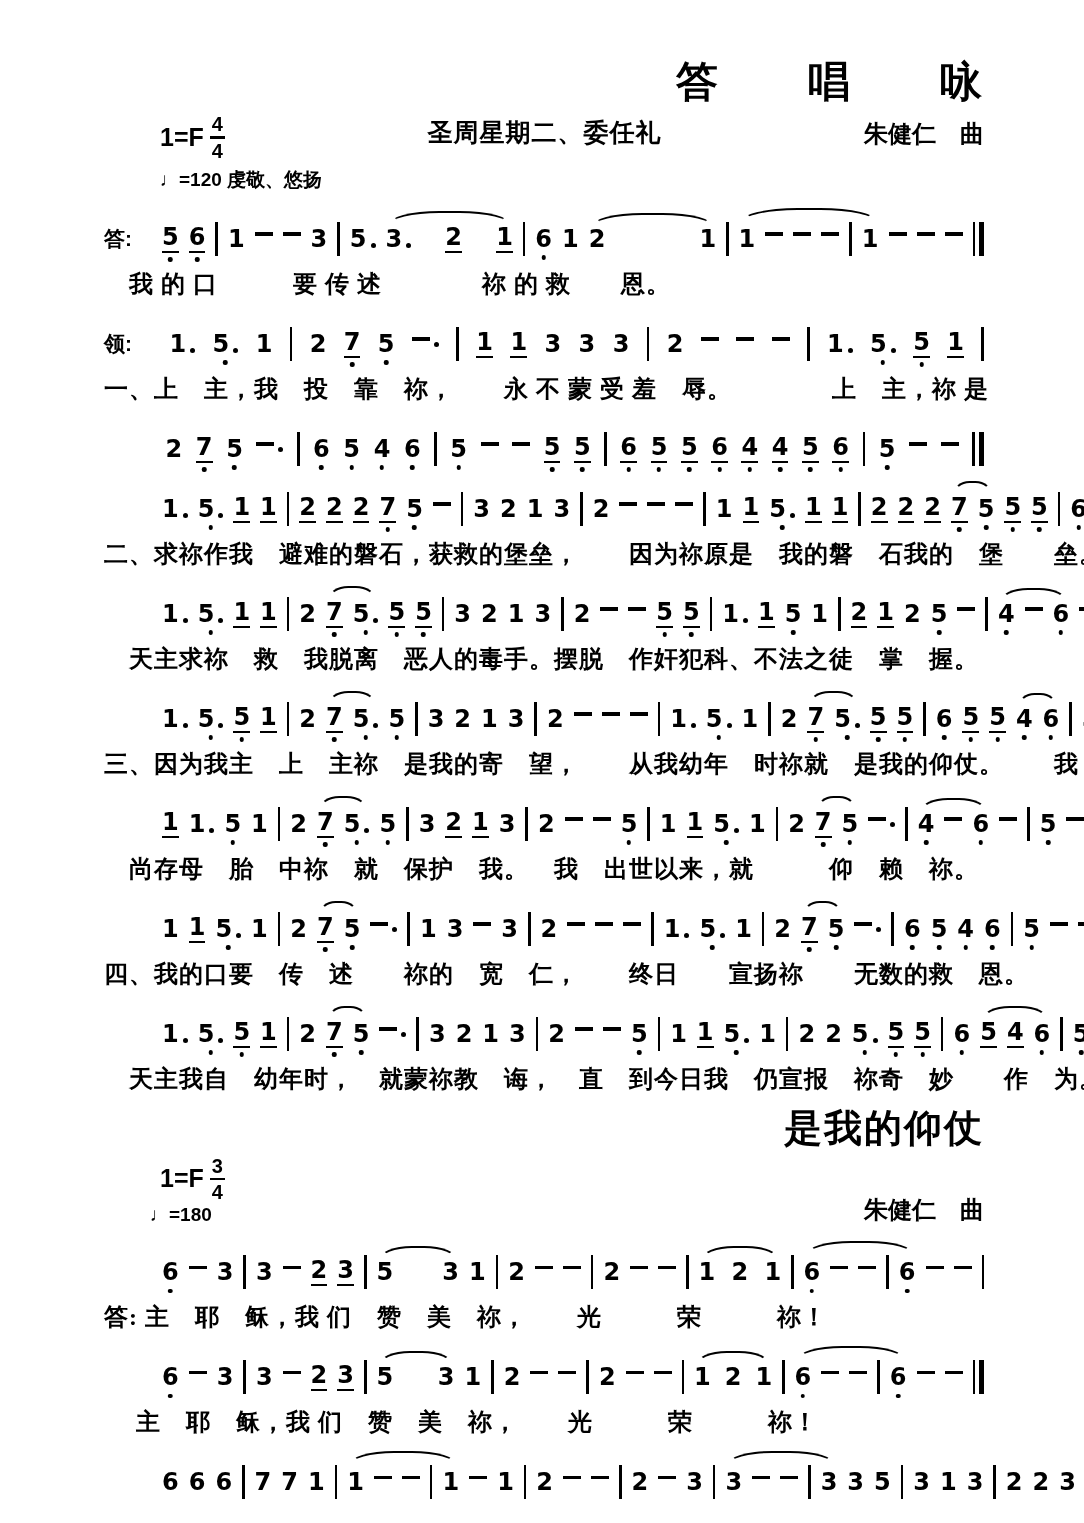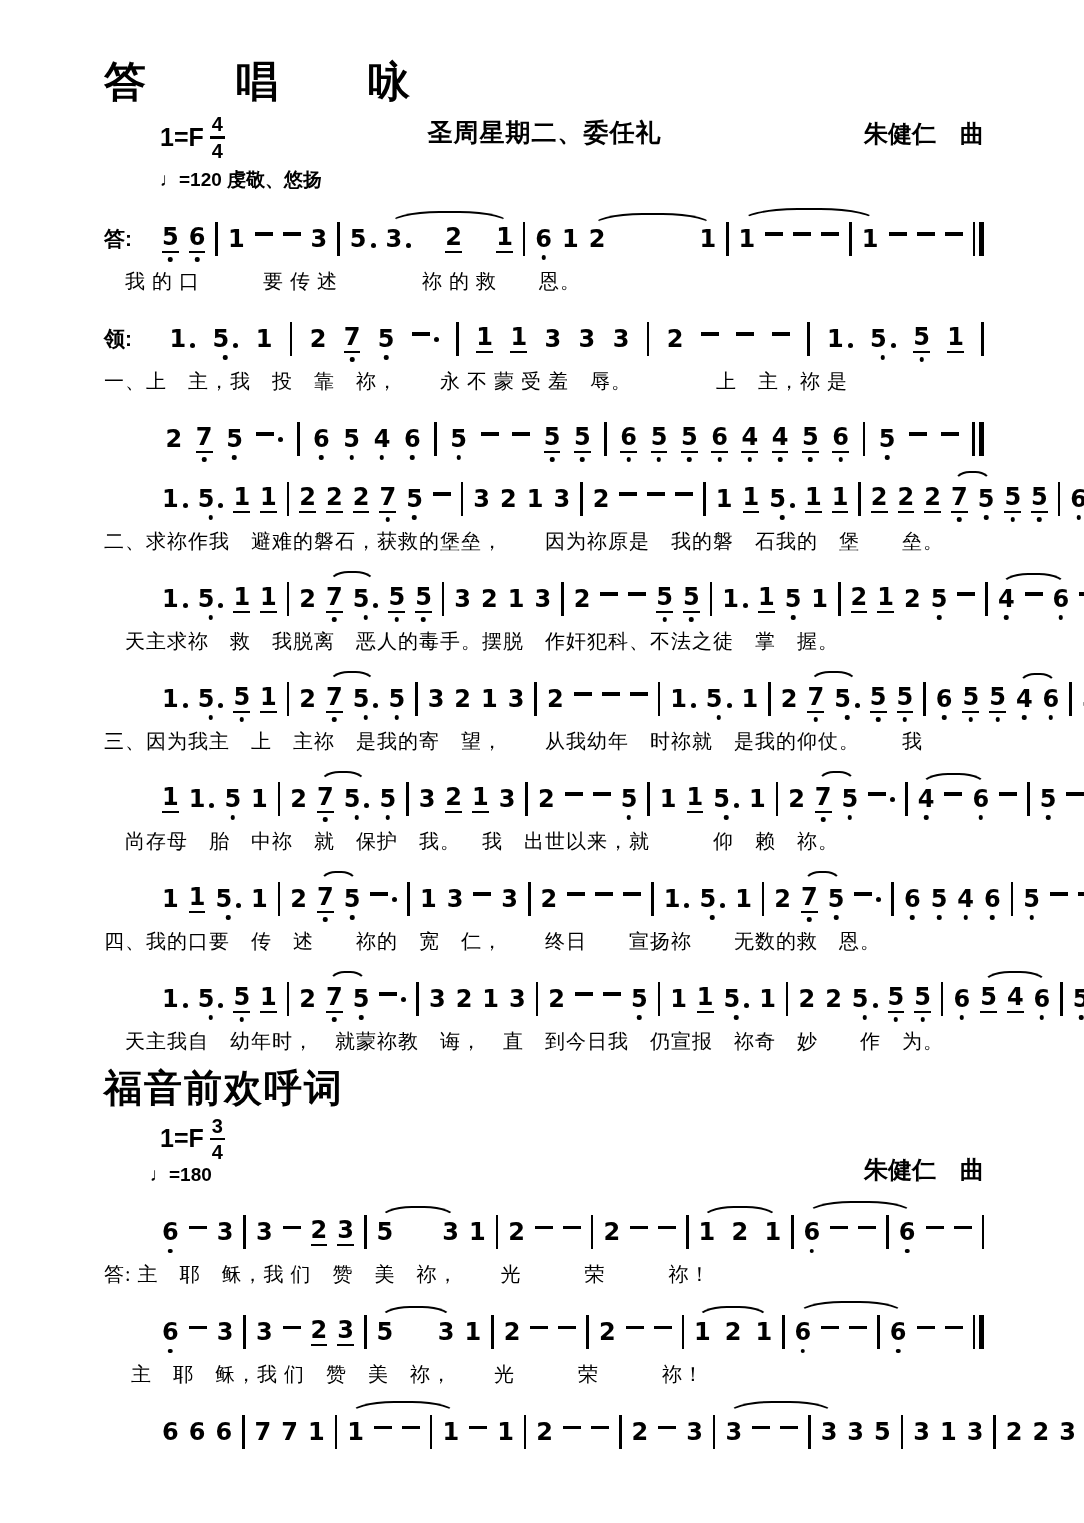--- a/index.html
+++ b/index.html
@@ -5,21 +5,21 @@
   html,body { margin:0; padding:0; background:#e8e8e8; }
   .page {
     position:relative;
     width:1084px; min-height:1523px;
     margin:0 auto; background:#ffffff;
     box-sizing:border-box;
     padding:46px 100px 10px 104px;
     font-family:"Liberation Sans","DejaVu Sans",sans-serif;
     color:#000;
   }
-  .title { text-align:left; font-size:42px; font-weight:bold; margin:8px 0 4px; letter-spacing:2px; font-family:"Liberation Serif","DejaVu Serif",serif; }
+  .title { text-align:right; font-size:42px; font-weight:bold; margin:8px 0 4px; letter-spacing:2px; font-family:"Liberation Serif","DejaVu Serif",serif; }
   .title2 { font-size:38px; margin:2px 0 0; }
   .meta { display:flex; align-items:flex-start; margin:2px 0 0; }
   .keysig { display:flex; align-items:center; gap:6px; font-size:25px; font-weight:bold; margin-left:56px; white-space:nowrap; }
   .ts { display:inline-flex; flex-direction:column; align-items:center; line-height:1; font-size:20px; font-weight:bold; }
   .fsep { width:15px; height:2.5px; background:#000; margin:2px 0; }
   .subtitle { flex:1; text-align:center; font-size:25px; font-weight:bold; letter-spacing:1px; padding-top:2px; }
   .composer { font-size:24px; font-weight:bold; white-space:nowrap; padding-top:4px; }
   .tempo { font-size:19px; font-weight:bold; margin:6px 0 0 56px; white-space:nowrap; }
   .meta2 { align-items:flex-end; }
   .meta2 .left { display:flex; flex-direction:column; }
@@ -36,21 +36,21 @@
   .dash { width:18px; height:3.5px; background:#000; border:none; margin-bottom:9px; }
   .aug { width:5px; height:5px; background:#000; border-radius:50%; margin:0 0 3px 4px; }
   .db { position:absolute; left:50%; transform:translateX(-50%); bottom:-9px; width:4.5px; height:4.5px; background:#000; border-radius:50%; }
   .bar { width:2.5px; height:34px; background:#000; flex:none; }
   .thick { width:5px; }
   .barf { display:inline-flex; gap:4px; }
   .slur { position:relative; display:inline-flex; align-items:center; gap:10px; flex:1; justify-content:space-between; }
   .slur::before { content:""; position:absolute; top:-14px; left:2px; right:2px; height:12px;
     border-top:2.5px solid #000; border-left:2.5px solid transparent; border-right:2.5px solid transparent;
     border-radius:50% 50% 0 0 / 120% 120% 0 0; }
-  .lyrics { font-size:20px; font-weight:normal; margin:9px 0 8px; white-space:nowrap; letter-spacing:1px;
+  .lyrics { font-size:24px; font-weight:bold; margin:9px 0 8px; white-space:nowrap; letter-spacing:1px;
     font-family:"Liberation Serif","DejaVu Serif",serif; }
 </style>
 </head>
 <body>
 
 <div class="page">
 
   <section>
     <h1 class="title">答　　唱　　咏</h1>
     <div class="meta">
@@ -1085,21 +1085,21 @@
               <span class="g">5</span>
               <span class="db"></span>
             </span>
           </div>
           <div class="lyrics">　天主我自　幼年时，　就蒙祢教　诲，　直　到今日我　仍宣报　祢奇　妙　　作　为。</div>
         </div>
       </div>
   </section>
 
   <section>
-    <h1 class="title title2">福音前欢呼词</h1>
+    <h1 class="title title2">是我的仰仗</h1>
     <div class="meta meta2">
       <div class="left">
         <div class="keysig">
           <span>1=F</span>
           <span class="ts">
             <span>3</span>
             <span class="fsep"></span>
             <span>4</span>
           </span>
         </div>

